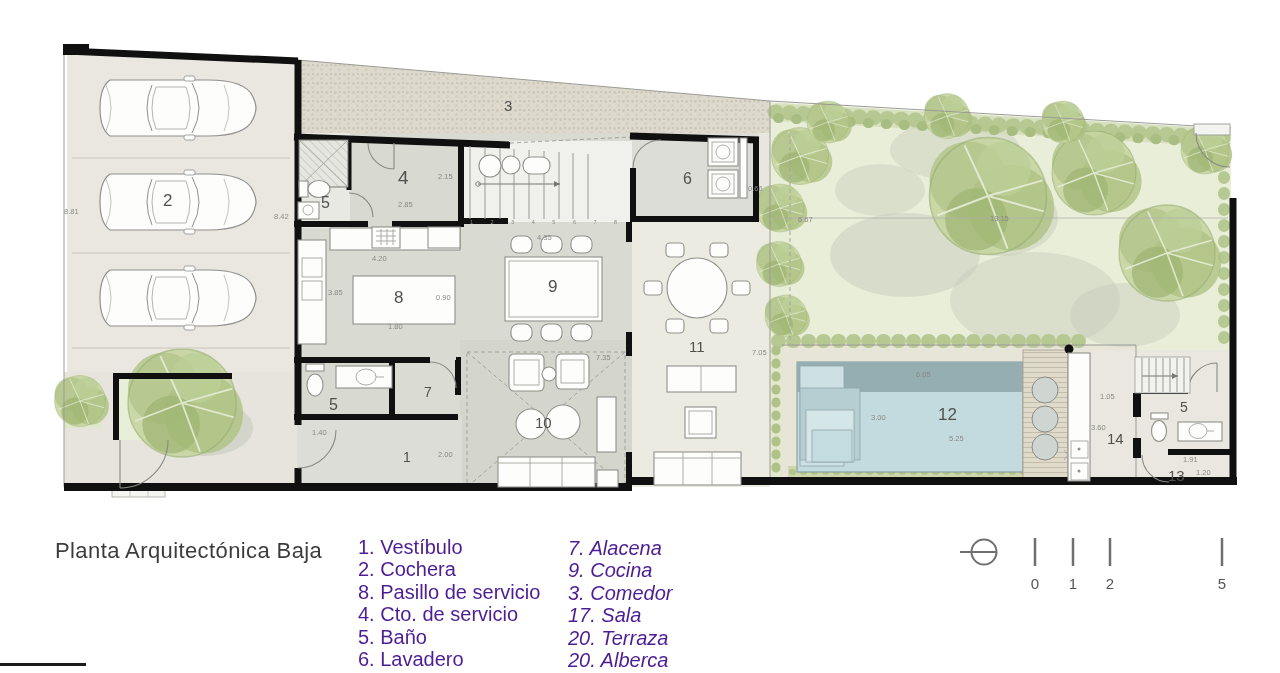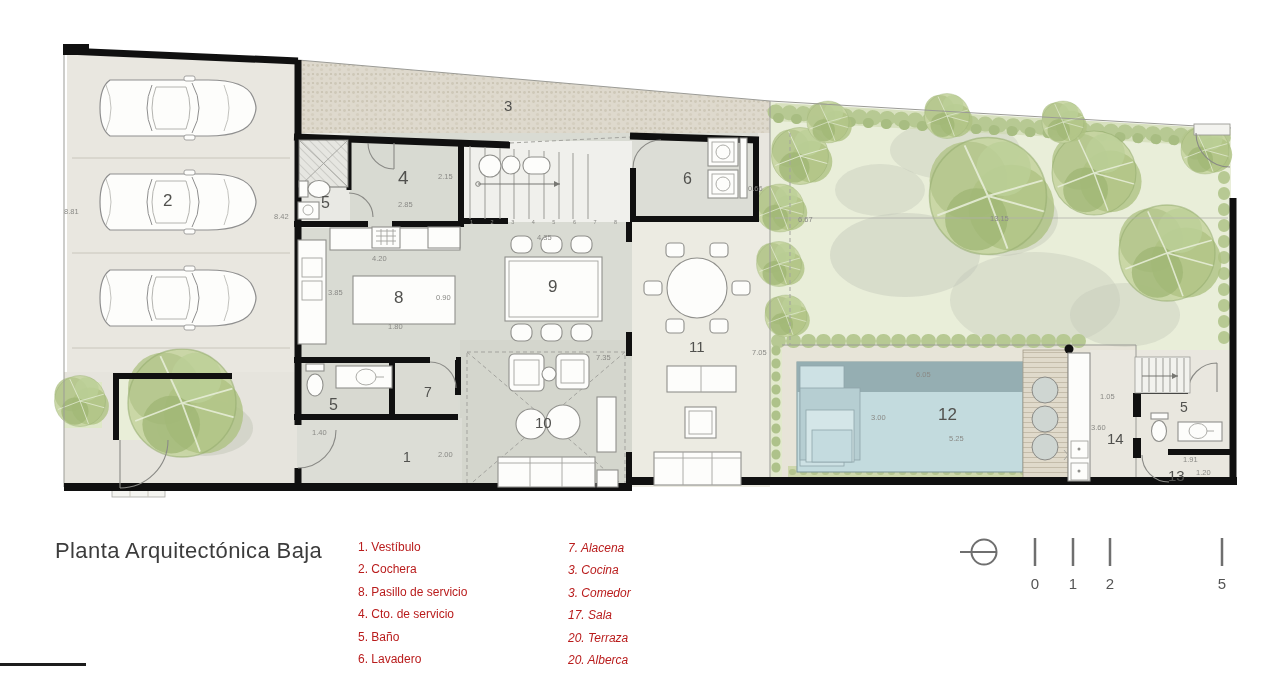--- a/index.html
+++ b/index.html
@@ -9,21 +9,21 @@
   .wall{stroke:#101010;fill:none;}
   .thin{stroke:#9b9b96;stroke-width:1;fill:none;}
   .faint{stroke:#c9c6bc;stroke-width:1;fill:none;}
   .furn{fill:#fdfdfb;stroke:#90908c;stroke-width:1.1;}
   .furn2{fill:none;stroke:#a3a39e;stroke-width:0.9;}
   .door{stroke:#8a8a86;stroke-width:1.1;fill:none;}
   .dim{font-size:7.5px;fill:#8a8a86;}
   .room-num{fill:#51514e;}
   .dash{stroke:#a3a39e;stroke-width:1;fill:none;stroke-dasharray:4 3;}
   .legend-title{position:absolute;font-size:22px;color:#3c3c3c;letter-spacing:0.4px;}
-  .leg-col{position:absolute;font-size:12px;color:#b91c1c;line-height:22.4px;white-space:nowrap;}
+  .leg-col{position:absolute;font-size:20px;color:#4c1d95;line-height:22.4px;white-space:nowrap;}
   .blackline{position:absolute;background:#1c1c1c;}
 </style>
 </head>
 <body>
 
 <div id="stage">
 
 <svg id="plan-svg" width="1280" height="510" viewBox="0 0 1280 510">
   <defs>
     <pattern id="gravel" width="9" height="9" patternUnits="userSpaceOnUse">
@@ -353,21 +353,21 @@
   <div>1. Vestíbulo</div>
   <div>2. Cochera</div>
   <div>8. Pasillo de servicio</div>
   <div>4. Cto. de servicio</div>
   <div>5. Baño</div>
   <div>6. Lavadero</div>
 </div>
 
 <div class="leg-col" style="left:568px;top:537px;font-style:italic;">
   <div>7. Alacena</div>
-  <div>3. Cocina</div>
+  <div>9. Cocina</div>
   <div>3. Comedor</div>
   <div>17. Sala</div>
   <div>20. Terraza</div>
   <div>20. Alberca</div>
 </div>
 
 
 <svg width="48" height="32" viewBox="0 0 48 32" style="position:absolute;left:958px;top:537px;">
   <circle cx="26" cy="15" r="12.5" fill="none" stroke="#6f6f6f" stroke-width="2"></circle>
   <path d="M2,15 H39" stroke="#6f6f6f" stroke-width="2"></path>

